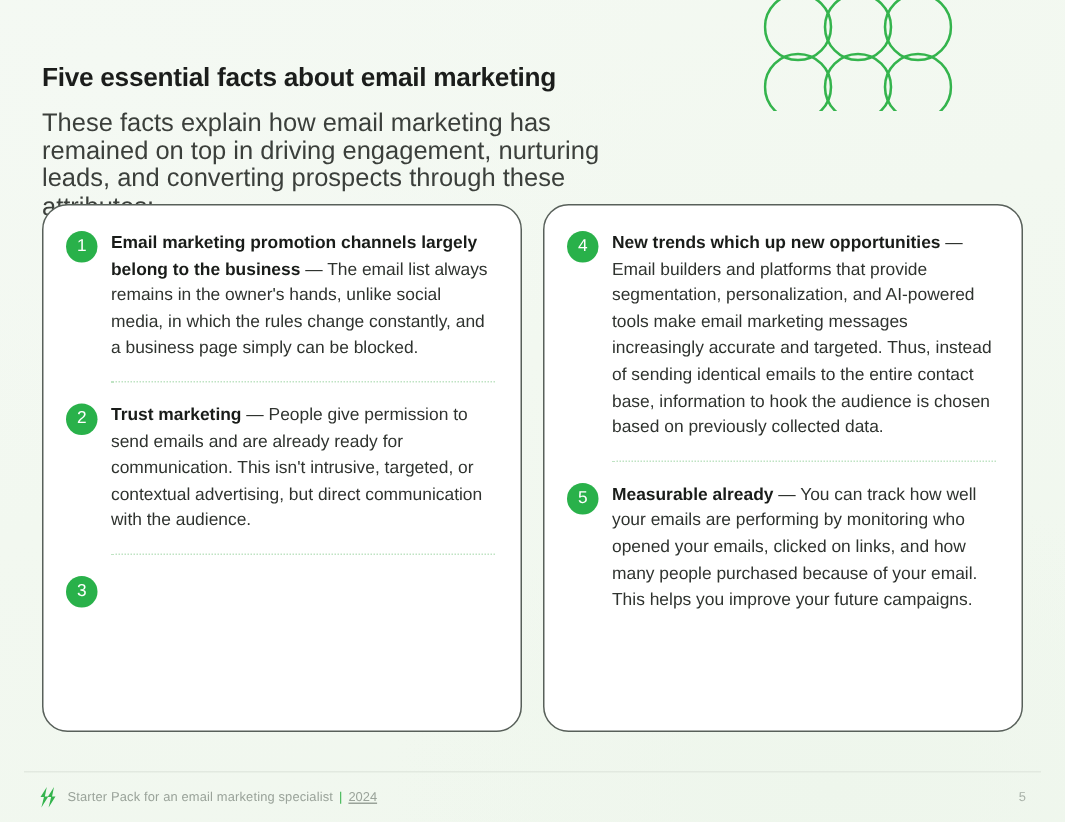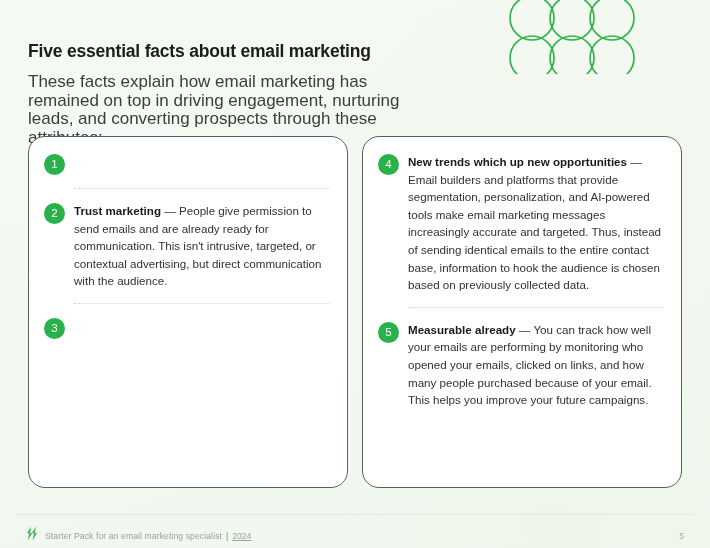--- a/index.html
+++ b/index.html
@@ -123,21 +123,21 @@
     height: 1px;
     background: #e2e9e0;
   }
   .footer {
     position: absolute;
     left: 26px;
     right: 26px;
     top: 521px;
     height: 20px;
     display: flex;
-    align-items: flex-end;
+    align-items: center;
   }
   .footer-logo {
     width: 13px;
     height: 15px;
     margin-right: 6px;
     flex: 0 0 auto;
   }
   .footer-logo svg { display: block; }
   .footer-text {
     font-size: 8.6px;
@@ -183,20 +183,23 @@
     <h1 class="page-title">Five essential facts about email marketing</h1>
     <p class="page-intro">These facts explain how email marketing has remained on top in driving engagement, nurturing leads, and converting prospects through these attributes:</p>
   </div>
 
   <div class="cards">
 
     <div class="card">
 
       <div class="fact">
         <div class="badge">1</div>
+        <div class="fact-text">
+          <b>Email marketing promotion channels largely belong to the business</b><span> — The email list always remains in the owner's hands, unlike social media, in which the rules change constantly, and a business page simply can be blocked.</span>
+        </div>
       </div>
 
       <div class="divider"></div>
 
       <div class="fact">
         <div class="badge">2</div>
         <div class="fact-text">
           <b>Trust marketing</b><span> — People give permission to send emails and are already ready for communication. This isn't intrusive, targeted, or contextual advertising, but direct communication with the audience.</span>
         </div>
       </div>

